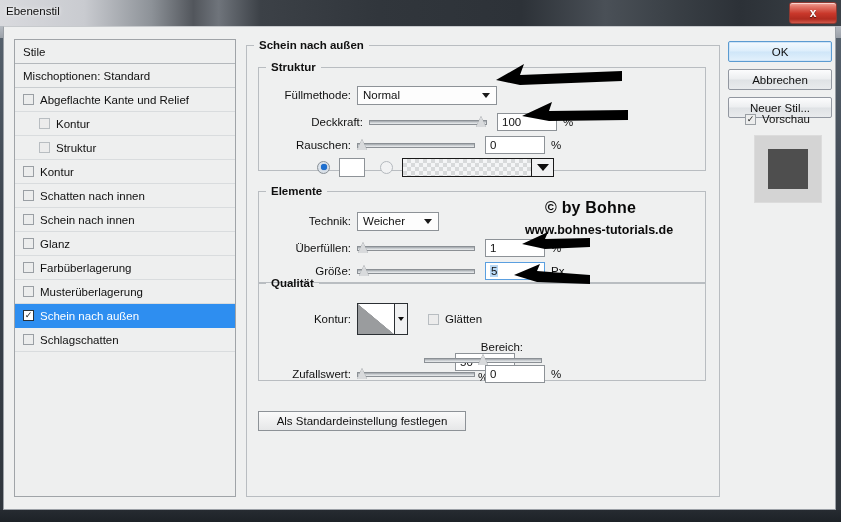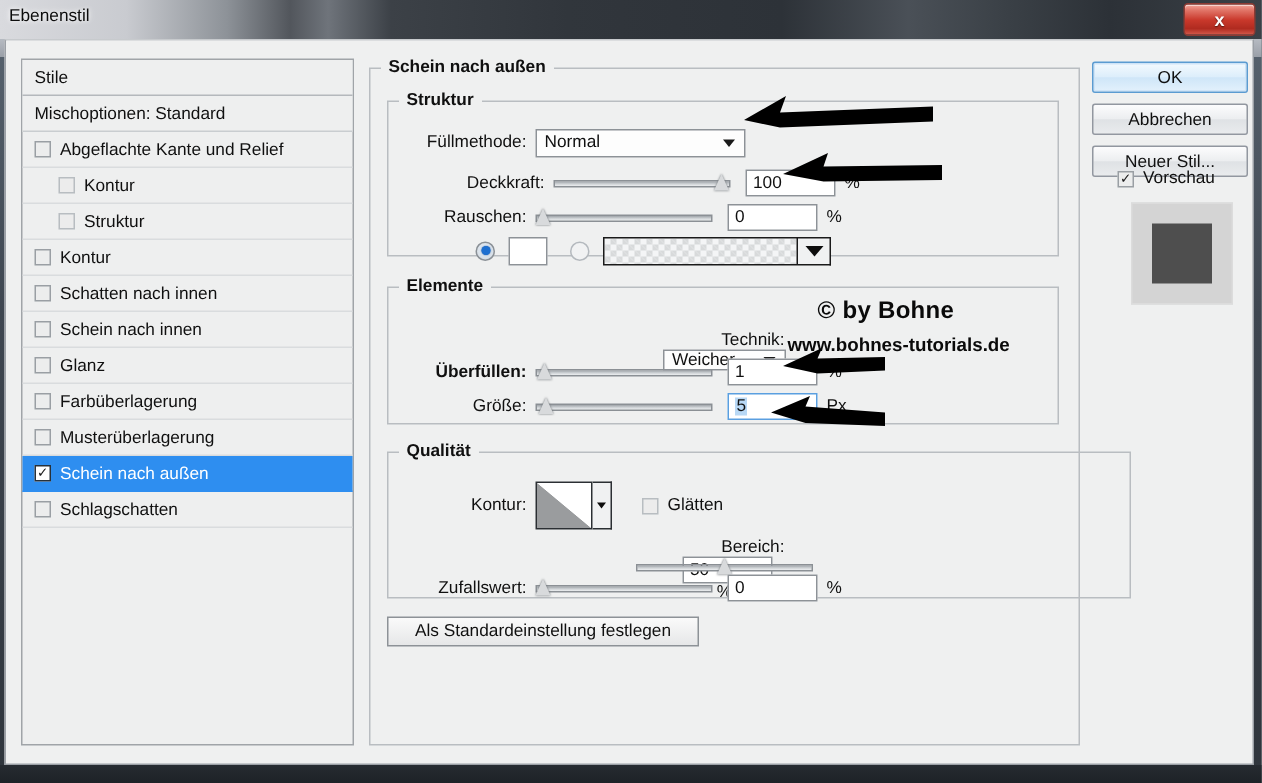--- a/index.html
+++ b/index.html
@@ -113,21 +113,21 @@
   }
   #fs-struktur{
     position:absolute;left:12px;top:22px;width:448px;height:110px;
     box-sizing:border-box;
   }
   #fs-elemente{
     position:absolute;left:12px;top:146px;width:448px;height:98px;
     box-sizing:border-box;
   }
   #fs-qualitaet{
-    position:absolute;left:12px;top:256px;width:496px;height:104px;
+    position:absolute;left:12px;top:238px;width:448px;height:104px;
     box-sizing:border-box;
   }
 
   .row{position:absolute;display:flex;align-items:center;height:20px;}
   .lbl{font-size:11.5px;text-align:right;}
   .unit{font-size:11.5px;margin-left:6px;}
 
   
   .tinput{
     width:60px;height:18px;box-sizing:border-box;
@@ -393,30 +393,30 @@
           <span class="gradbox" style="margin-left:9px;"></span>
           <span class="gradarrow">
               <i></i>
             </span>
         </div>
       </fieldset>
 
       <fieldset id="fs-elemente">
         <legend>Elemente</legend>
 
-        <div class="row" style="left:6px;top:24px;width:430px;flex-direction:column;">
+        <div class="row" style="left:6px;top:14px;width:430px;">
           <div class="lbl" style="width:86px;">Technik:</div>
           <div class="combo" style="margin-left:6px;width:82px;">
             <span>Weicher</span>
             <i class="arr"></i>
           </div>
         </div>
 
         <div class="row" style="left:6px;top:41px;width:430px;">
-          <div class="lbl" style="width:86px;font-weight:bold;">Überfüllen:</div>
+          <div class="lbl" style="width:86px;">Überfüllen:</div>
           <div class="slider" style="margin-left:6px;width:118px;">
             <div class="track"></div>
             <div class="thumb" style="left: 1.07px;">
                 <i></i>
               </div>
           </div>
           <div class="tinput" style="margin-left:10px;">1</div>
           <div class="unit">%</div>
         </div>
 

